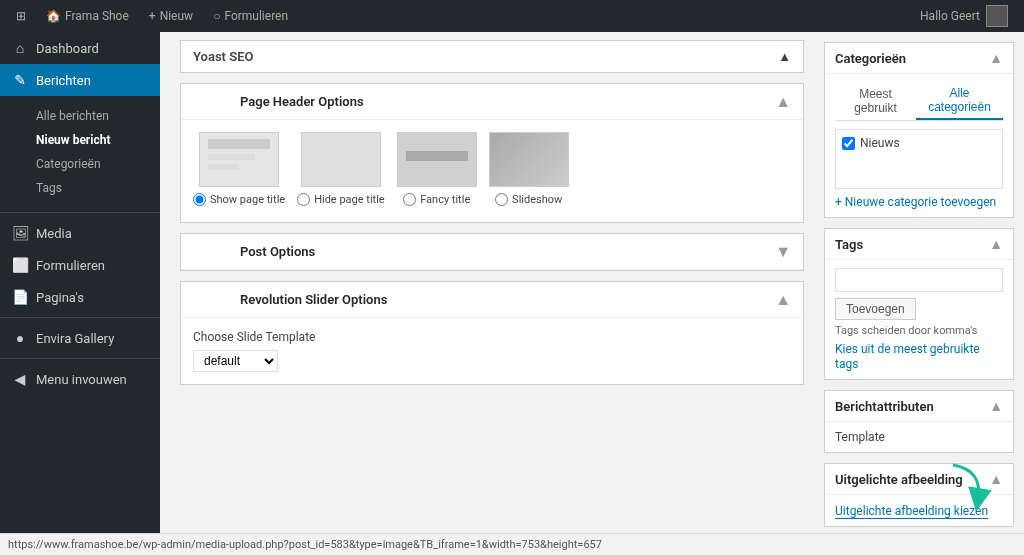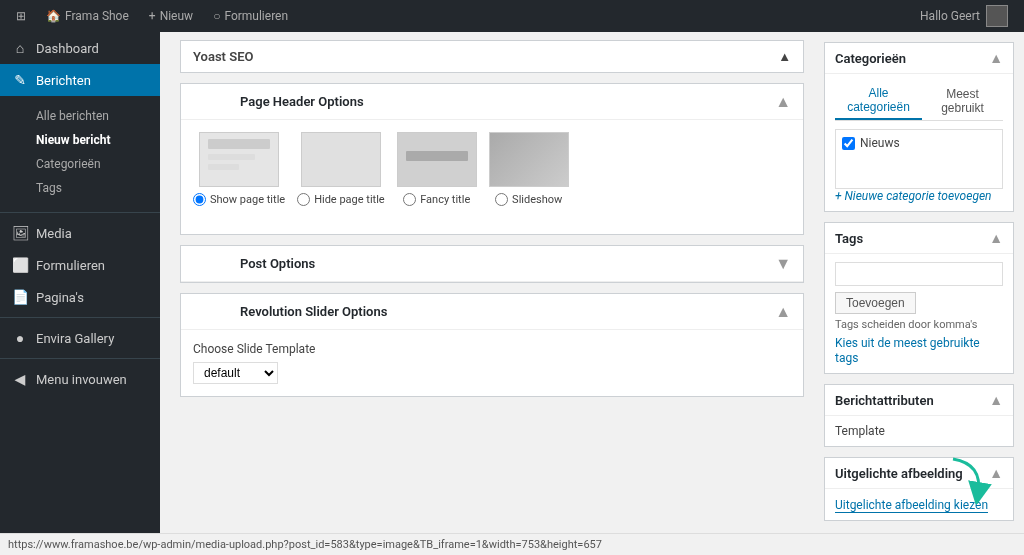--- a/index.html
+++ b/index.html
@@ -30,21 +30,21 @@
     .center-panel { flex: 1; overflow-y: auto; padding: 0; background: #f1f1f1; }
 
     
     .meta-box { background: #fff; border: 1px solid #ccd0d4; margin: 0 20px 10px 20px; }
     .meta-box-header { display: flex; align-items: center; justify-content: space-between; padding: 8px 12px; border-bottom: 1px solid #eee; cursor: pointer; }
     .meta-box-header h3 { font-size: 13px; font-weight: 600; color: #23282d; margin-left: 47px; }
     .meta-box-header .toggle { color: #999; font-size: 16px; }
     .meta-box-content { padding: 12px; }
 
     
-    .header-options-grid { display: flex; gap: 12px; align-items: flex-start; margin-bottom: 16px; }
+    .header-options-grid { display: flex; gap: 12px; align-items: flex-start; margin-bottom: 4px; }
     .header-option { display: flex; flex-direction: column; align-items: center; gap: 6px; }
     .header-thumb { width: 80px; height: 55px; background: #e5e5e5; border: 1px solid #ccc; position: relative; overflow: hidden; }
     .header-thumb-inner { width: 100%; height: 100%; display: flex; flex-direction: column; }
     .thumb-bar { height: 10px; background: #c8c8c8; margin: 6px 8px 3px 8px; border-radius: 1px; }
     .thumb-bar-small { height: 6px; background: #d5d5d5; margin: 2px 8px; border-radius: 1px; width: 50%; }
     .header-option label { font-size: 11px; color: #444; display: flex; align-items: center; gap: 4px; }
     .header-option input[type=radio] { margin: 0; }
 
     
     .post-options-header { cursor: pointer; }
@@ -61,21 +61,21 @@
     .side-box-header .toggle { color: #999; font-size: 14px; }
     .side-box-content { padding: 8px 10px; }
 
     
     .tab-group { display: flex; gap: 0; margin-bottom: 8px; border-bottom: 1px solid #ddd; }
     .tab-btn { padding: 4px 8px; font-size: 12px; cursor: pointer; color: #555; border: none; background: none; }
     .tab-btn.active { color: #0073aa; border-bottom: 2px solid #0073aa; }
     .categories-list { border: 1px solid #ddd; padding: 6px; height: 60px; overflow-y: auto; }
     .category-item { display: flex; align-items: center; gap: 5px; font-size: 12px; }
     .category-item input[type=checkbox] { margin: 0; }
-    .add-category-link { color: #0073aa; font-size: 12px; cursor: pointer; display: block; margin-top: 0; font-style: italic; }
+    .add-category-link { color: #0073aa; font-size: 12px; cursor: pointer; display: block; margin-top: 6px; }
 
     
     .tags-input { width: 100%; border: 1px solid #ddd; padding: 4px 6px; font-size: 12px; margin-bottom: 6px; }
     .tags-btn { padding: 3px 10px; background: #f7f7f7; border: 1px solid #ccc; font-size: 12px; cursor: pointer; color: #555; }
     .tags-hint { font-size: 11px; color: #666; margin: 4px 0; }
     .tags-link { color: #0073aa; font-size: 12px; cursor: pointer; }
 
     
     .template-label { font-size: 12px; color: #444; }
     .template-select { width: 100%; padding: 3px 6px; border: 1px solid #ddd; font-size: 12px; background: #fff; }
@@ -278,22 +278,22 @@
 
       <div class="right-panel">
 
         <div class="side-box">
           <div class="side-box-header">
             <h3>Categorieën</h3>
             <span class="toggle">▲</span>
           </div>
           <div class="side-box-content">
             <div class="tab-group">
+              <button class="tab-btn">Meest gebruikt</button>
               <button class="tab-btn active">Alle categorieën</button>
-              <button class="tab-btn">Meest gebruikt</button>
             </div>
             <div class="categories-list">
               <div class="category-item">
                 <input type="checkbox" checked="" style="">
                 <span>Nieuws</span>
               </div>
             </div>
             <a class="add-category-link">+ Nieuwe categorie toevoegen</a>
           </div>
         </div>

